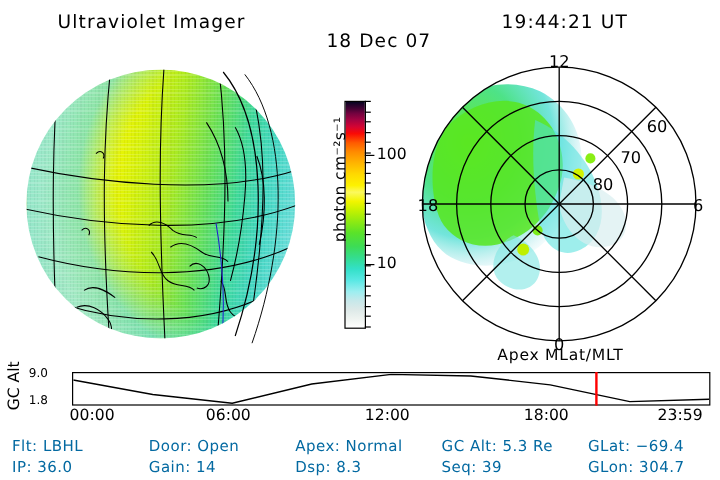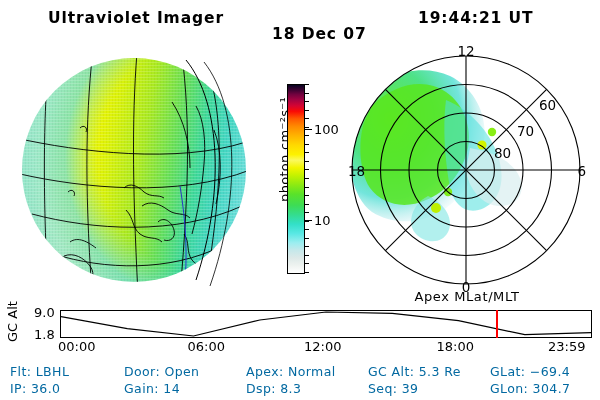--- a/index.html
+++ b/index.html
@@ -21,21 +21,20 @@
 
   
   #header {
     position: absolute;
     left: 0;
     top: 6px;
     width: 480px;
     height: 24px;
     display: flex;
     align-items: center;
-    font-weight: bold;
   }
   #header .h-item {
     font-size: 15.5px;
     letter-spacing: 0.9px;
     color: #000000;
     white-space: pre;
   }
   #hdr-title { position: absolute; left: 48px; }
   #hdr-date  { position: absolute; left: 272px; margin-top: 32px; }
   #hdr-time  { position: absolute; left: 418px; }
@@ -219,22 +218,22 @@
     top: 18px;
     width: 46px;
     text-align: center;
     font-size: 13px;
     color: #000;
     transform: rotate(-90deg);
     white-space: pre;
   }
   .alt-ytick-label {
     position: absolute;
-    left: 34px;
-    font-size: 13px;
+    left: 24px;
+    font-size: 10px;
     color: #000;
     transform: translateY(-50%);
     white-space: pre;
   }
   #alt-box {
     position: absolute;
     left: 60px;
     top: 14px;
     width: 530px;
     height: 26px;
@@ -443,21 +442,21 @@
     <div id="alt-box">
       <svg id="alt-svg" viewBox="0 0 530 26" preserveAspectRatio="none">
         <polyline id="alt-curve" fill="none" stroke="#000" stroke-width="1.2" points="0.0,5.7 66.3,17.7 132.5,25.0 198.8,9.0 265.0,1.0 331.3,2.3 397.5,9.7 463.8,23.7 530.0,21.7"></polyline>
       </svg>
     </div>
 
     <div id="alt-marker" style="left: 495.778px;"></div>
 
     <div id="alt-xticks">
         <div class="alt-xtick-label" style="left: 58px;">00:00</div>
-        <div class="alt-xtick-label" style="left: 171.5px; margin-left: 16px;">06:00</div>
+        <div class="alt-xtick-label" style="left: 171.5px;">06:00</div>
         <div class="alt-xtick-label" style="left: 304px;">12:00</div>
         <div class="alt-xtick-label" style="left: 436.5px;">18:00</div>
         <div class="alt-xtick-label" style="left: 548px;">23:59</div>
       </div>
   </div>
 
   <div id="footer">
       <div class="f-cell f-row0" style="left: 10px;">Flt: LBHL</div>
       <div class="f-cell f-row0" style="left: 124px;">Door: Open</div>
       <div class="f-cell f-row0" style="left: 246px;">Apex: Normal</div>

